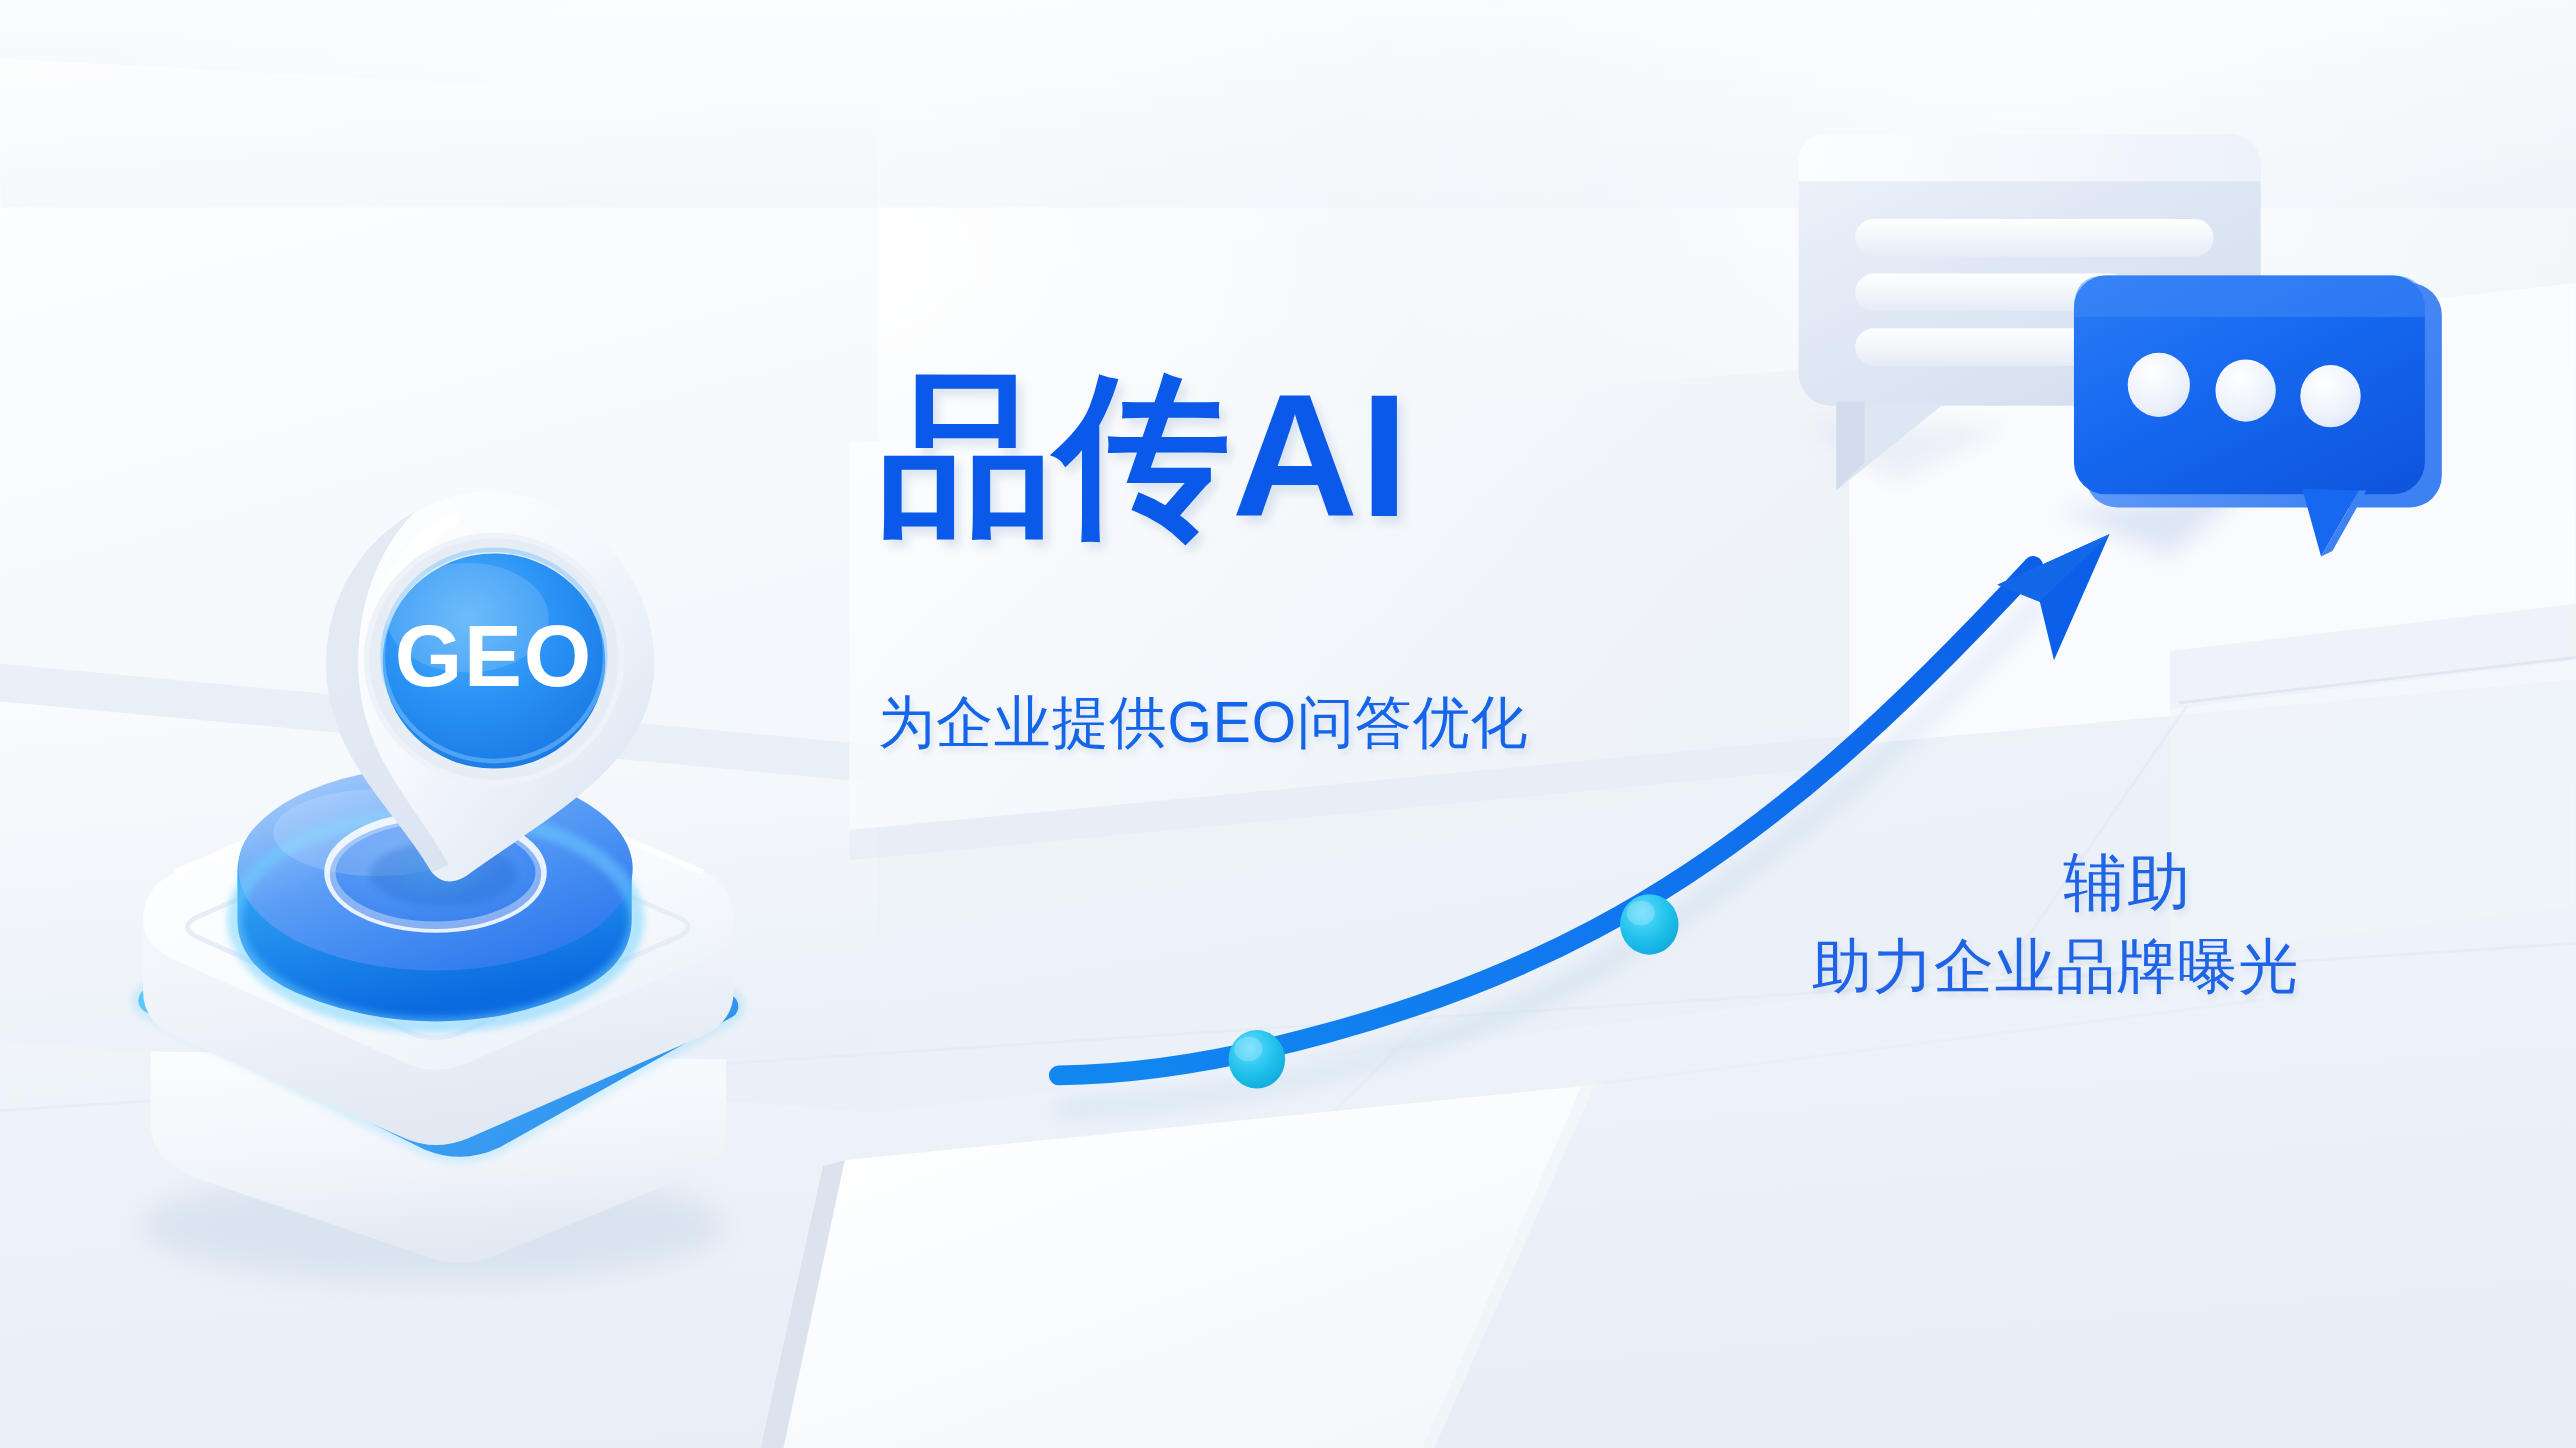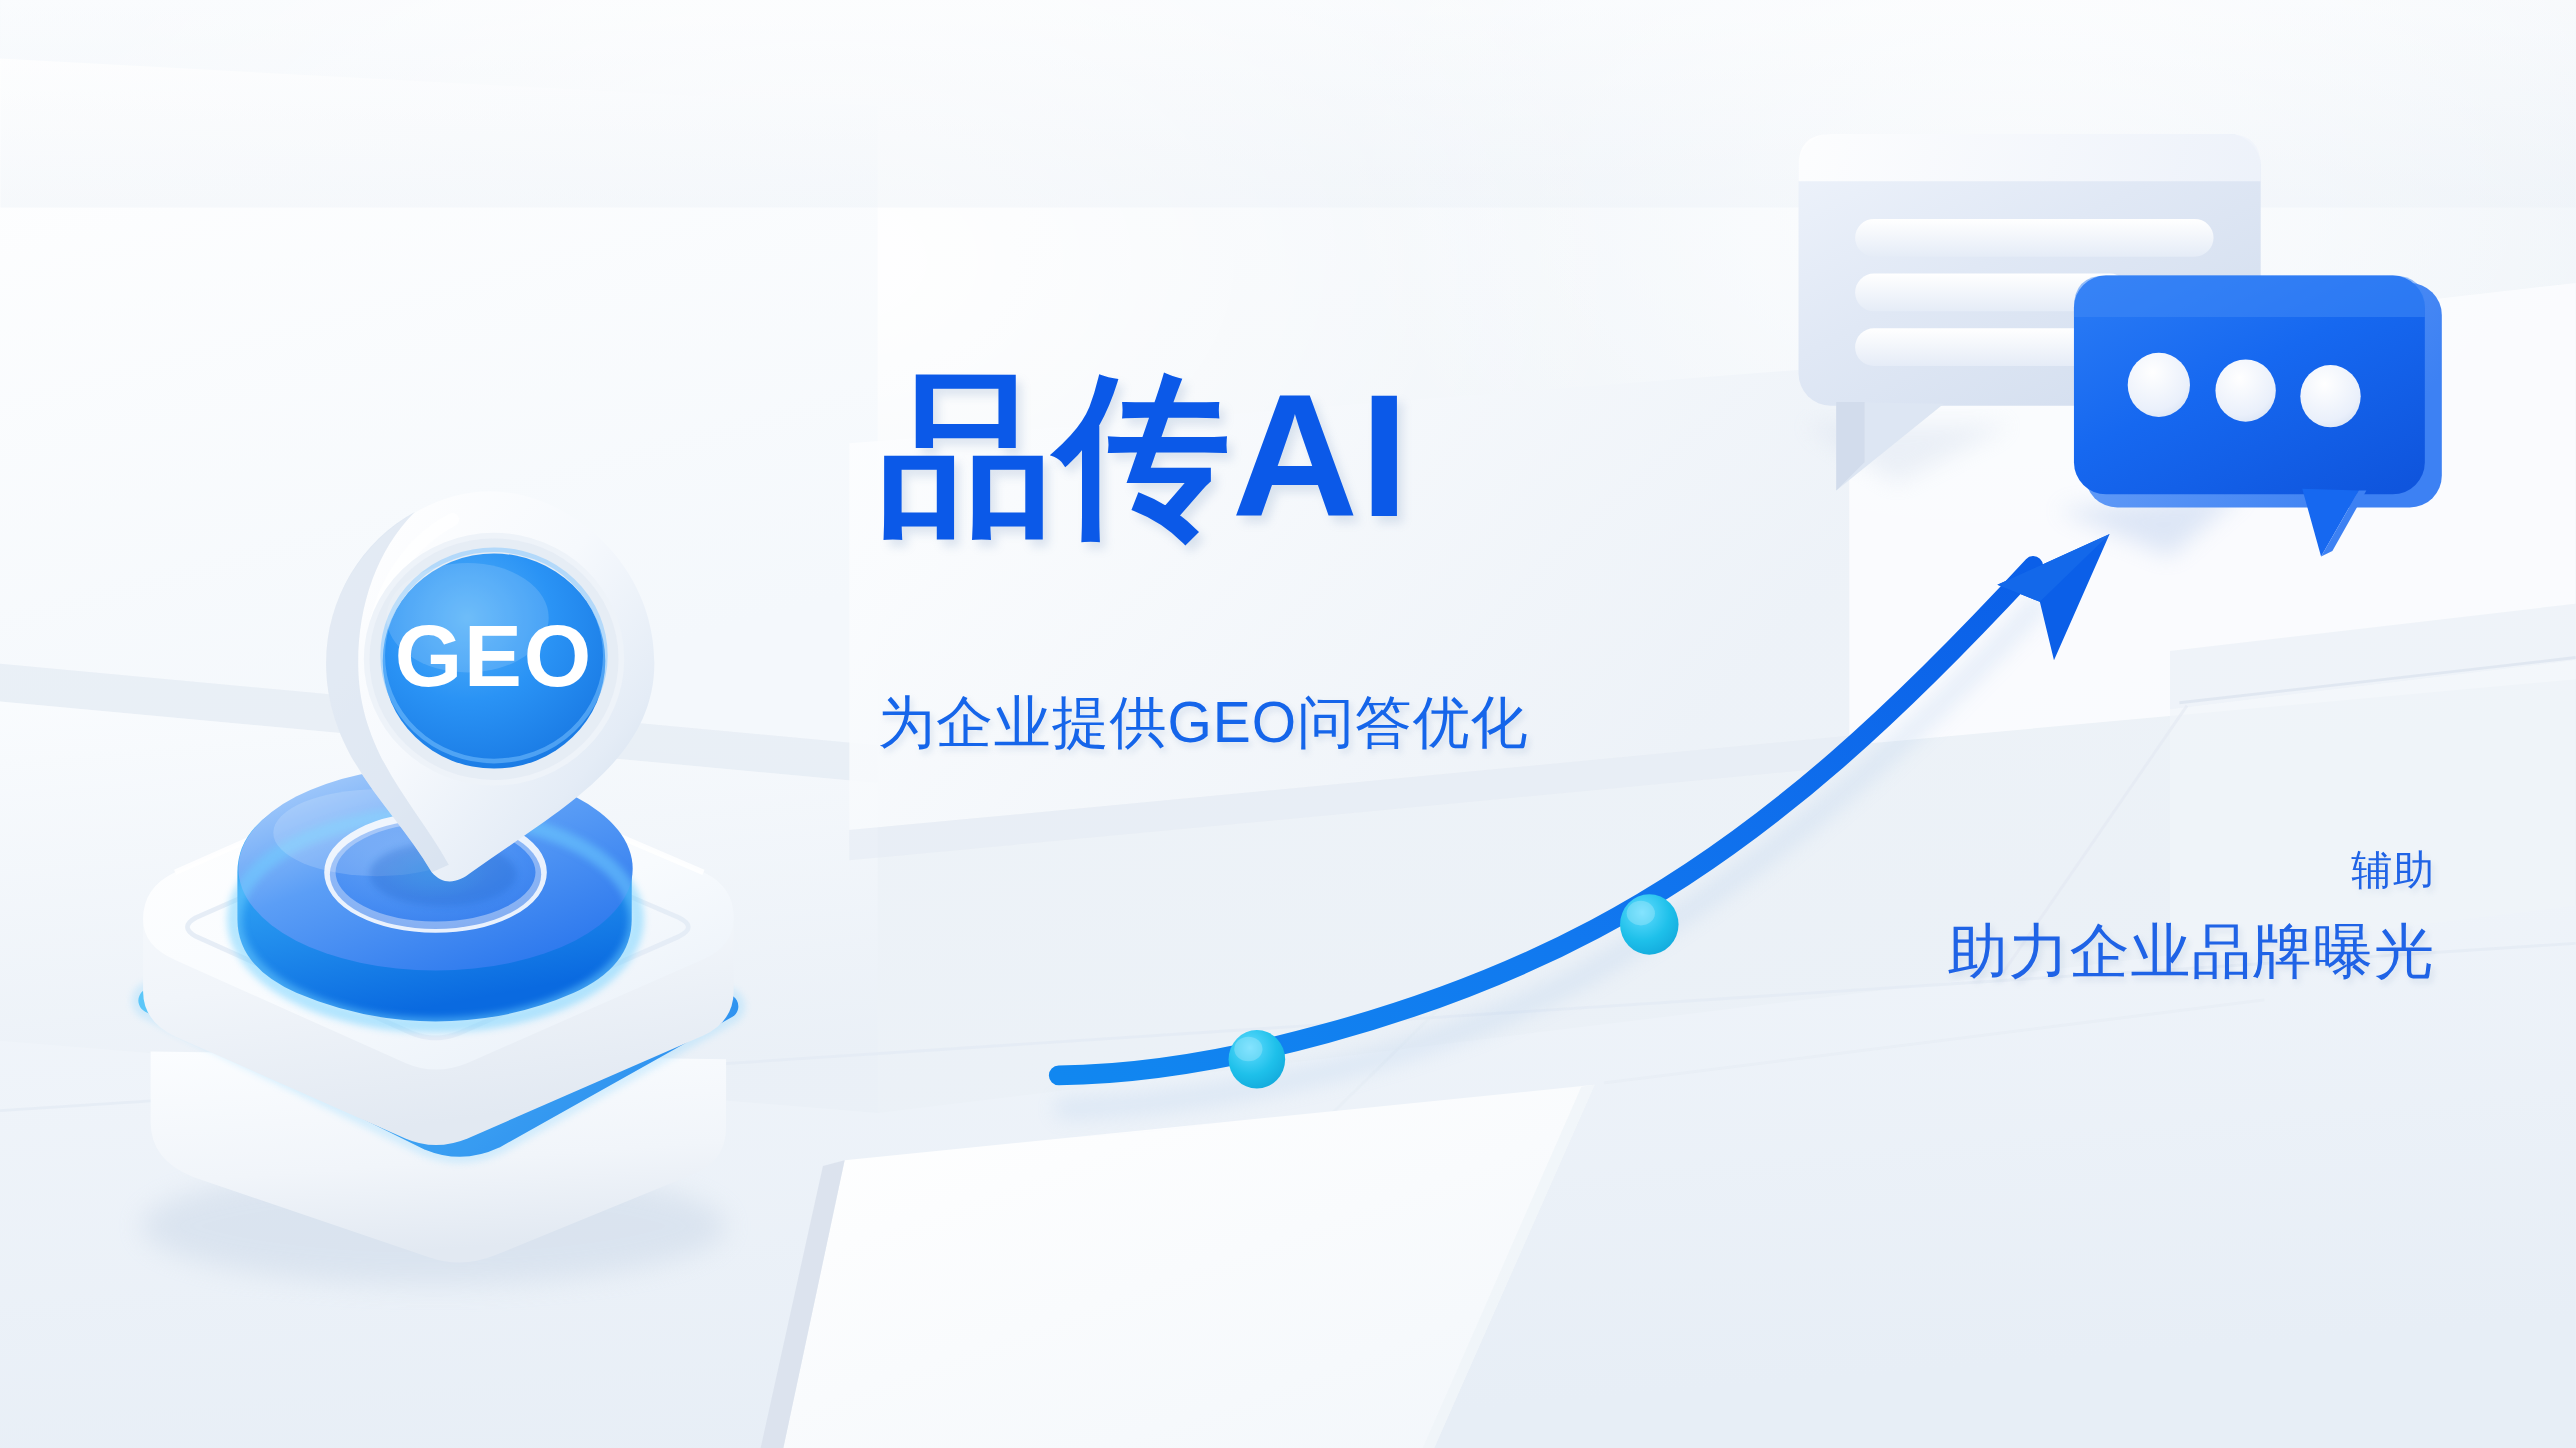--- a/index.html
+++ b/index.html
@@ -56,28 +56,28 @@
     white-space:nowrap;
   }
   .side-text {
     position:absolute;
     left:1812px; top:849px;
     width:623px;
     color:#1f63e6;
     text-shadow: 2.8px 3.8px 6.6px rgba(120,150,190,0.2);
   }
   .side-text .line1 {
-    font-size:41px; font-weight:500; line-height:1.05;
-    text-align:right; white-space:nowrap; letter-spacing:0.9px;
+    font-size:63px; font-weight:500; line-height:1.05;
+    text-align:center; white-space:nowrap; letter-spacing:0.9px;
     padding-left:7.5px;
   }
   .side-text .line2 {
     font-size:60px; font-weight:500; line-height:1.05;
-    text-align:right; white-space:nowrap; letter-spacing:0.9px;
-    margin-top:28px;
+    text-align:left; white-space:nowrap; letter-spacing:0.9px;
+    margin-top:20px;
   }
 </style>
 </head>
 <body>
 
 <div class="stage">
 
   <div class="bg">
     <svg viewBox="0 0 2730 1535" xmlns="http://www.w3.org/2000/svg">
       <defs>

